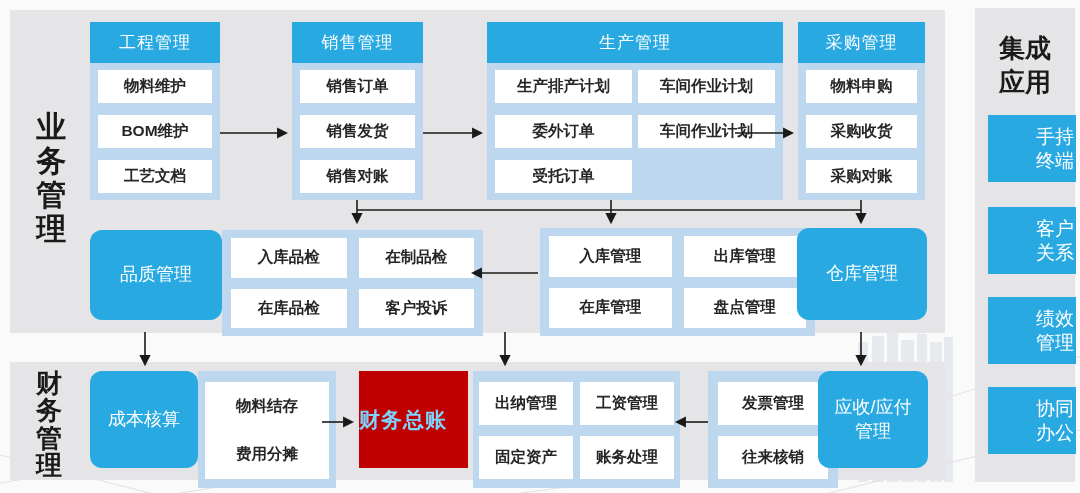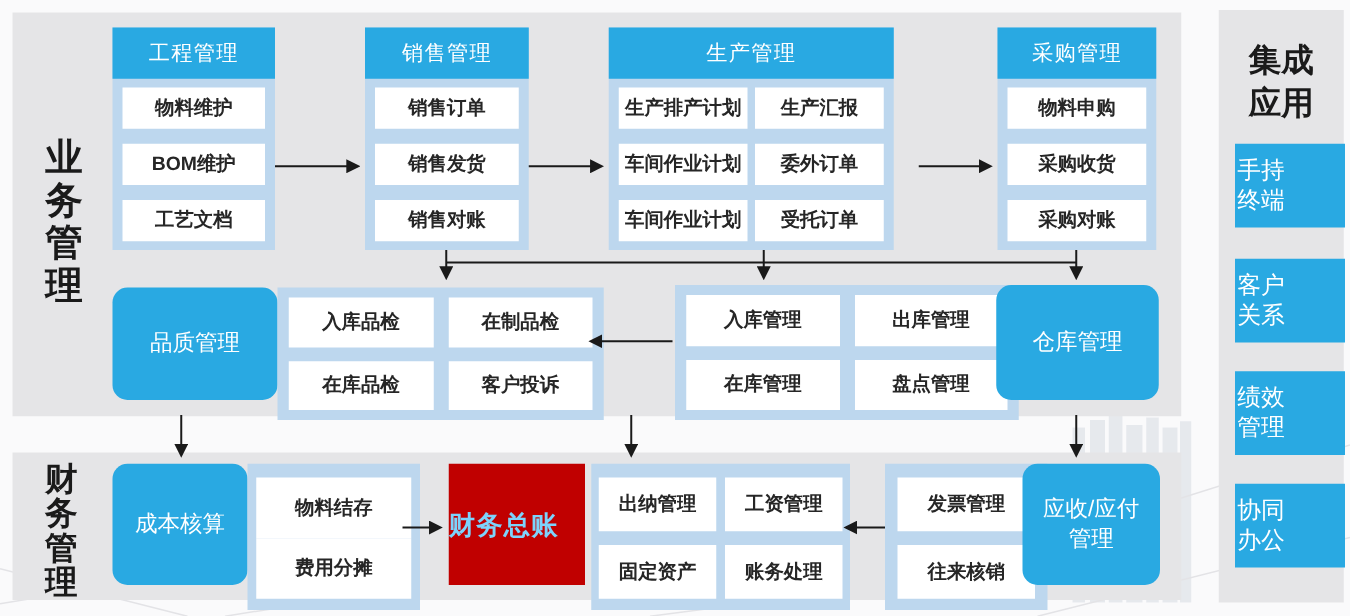--- a/index.html
+++ b/index.html
@@ -54,21 +54,21 @@
   .grid1n{grid-template-columns:1fr; padding:11px 10px 9px; gap:11px;}
 
   .int-title{
     position:absolute; left:0; top:24px; width:100%;
     font-size:26px; font-weight:700; color:var(--label-text,#1A1A1A); line-height:1.3;
     text-align:center;
   }
   .int-title span{display:inline-block; width:2.2em; word-break:break-all;}
   .int-box{
     position:absolute; left:13px; width:88px; height:67px; background:var(--blue,#29A9E2);
-    color:#fff; font-size:19px; display:flex; align-items:center; justify-content:flex-start;
+    color:#fff; font-size:19px; display:flex; align-items:center; justify-content:flex-end;
   }
   .int-box span{display:inline-block; width:2.2em; word-break:break-all; text-align:center; line-height:1.25;}
   .wrap-ar{display:inline-block; width:4.9em; word-break:break-all; text-align:center; line-height:1.3;}
 
   .arrows{position:absolute;left:0;top:0;z-index:5;pointer-events:none;}
   .arrows path, .arrows line{stroke:var(--arrow,#1A1A1A); stroke-width:1.6; fill:none;}
   .arrows .head{fill:var(--arrow,#1A1A1A); stroke:none;}
 </style>
 </head>
 <body>
@@ -109,25 +109,24 @@
 
     <div class="group cols1" style="left:282px;top:12px;width:131px;">
       <div class="group-header">销售管理</div>
       <div class="group-items">
         <div class="item">销售订单</div>
         <div class="item">销售发货</div>
         <div class="item">销售对账</div>
       </div>
     </div>
 
-    <div class="group cols2" style="left:477px;top:12px;width:228px;">
+    <div class="group cols2" style="left:477px;top:12px;width:296px;">
       <div class="group-header">生产管理</div>
       <div class="group-items">
         <div class="item">生产排产计划</div>
-        <div class="item">生产汇报</div>
         <div class="item">车间作业计划</div>
         <div class="item">委外订单</div>
         <div class="item">车间作业计划</div>
         <div class="item">受托订单</div>
       </div>
     </div>
 
     <div class="group cols1" style="left:788px;top:12px;width:127px;">
       <div class="group-header">采购管理</div>
       <div class="group-items">

